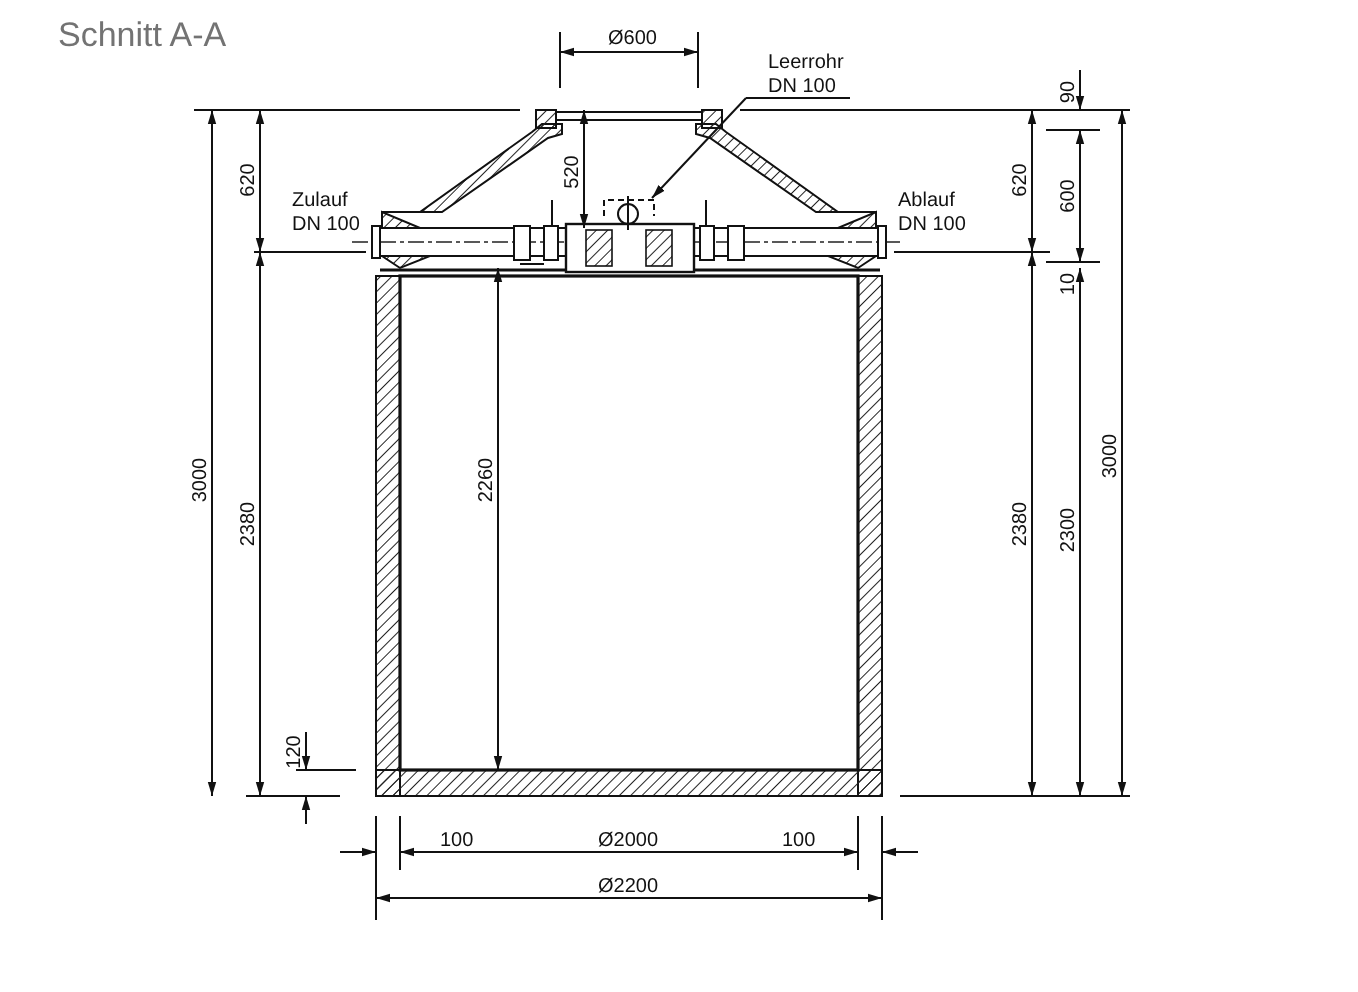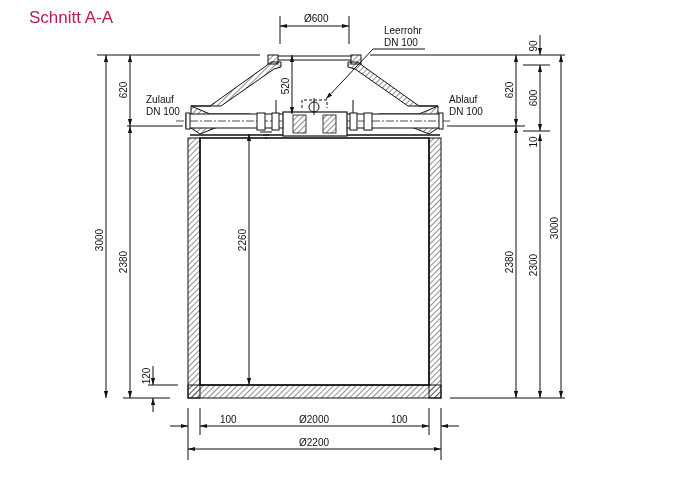--- a/index.html
+++ b/index.html
@@ -1,18 +1,18 @@
 <!DOCTYPE html>
 <html><head>
 <meta charset="utf-8">
 <style>
   html, body { margin: 0; padding: 0; background: #ffffff; }
   body { width: 679px; height: 496px; overflow: hidden; position: relative;
          font-family: "Liberation Sans", sans-serif; }
-  .title { position: absolute; left: 29px; top: 8px; font-size: 17px; color: #be185d; }
+  .title { position: absolute; left: 29px; top: 8px; font-size: 17px; color: #737373; }
   svg { position: absolute; left: 0; top: 0; }
   svg text { font-family: "Liberation Sans", sans-serif; font-size: 10px; fill: #111; }
   .ln { stroke: #111; stroke-width: 1; fill: none; }
   .thick { stroke: #111; stroke-width: 1.6; fill: none; }
   .dash { stroke: #222; stroke-width: 0.8; stroke-dasharray: 8 2 2 2; fill: none; }
 </style>
 </head>
 <body>
 
 <div class="title">Schnitt A-A</div>

